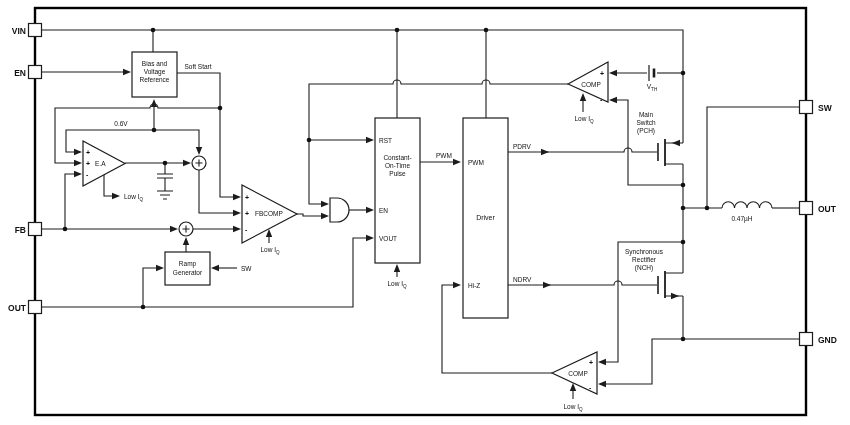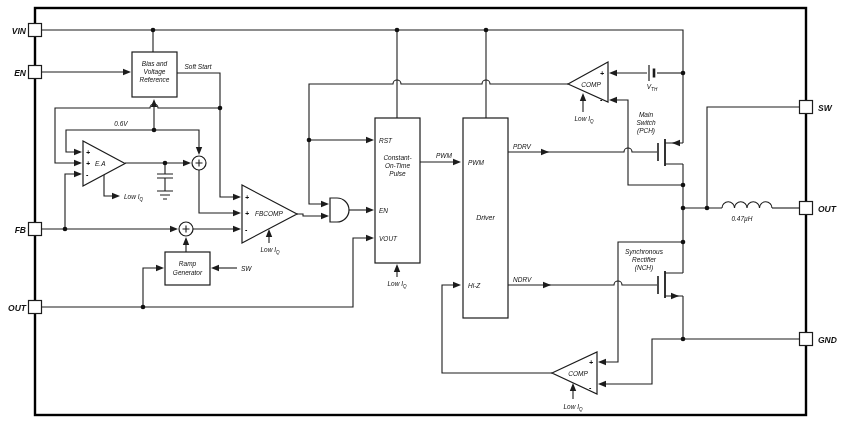--- a/index.html
+++ b/index.html
@@ -1,16 +1,16 @@
 <!DOCTYPE html>
 <html><head>
 <meta charset="utf-8">
 <style>
   html,body{margin:0;padding:0;background:#fff;}
-  #stage{position:relative;width:850px;height:425px;background:#fff;overflow:hidden;font-style:italic;}
+  #stage{position:relative;width:850px;height:425px;background:#fff;overflow:hidden;}
   svg{position:absolute;left:0;top:0;}
   .w{stroke:#1c1c1c;stroke-width:1.1;fill:none;stroke-linejoin:miter;stroke-linecap:butt;}
   .thick{stroke:#000;stroke-width:2.4;fill:none;}
   .blk{fill:#ffffff;stroke:#1c1c1c;stroke-width:1.2;}
   .tri{fill:#ffffff;stroke:#1c1c1c;stroke-width:1.2;}
   .dot{fill:#111;}
   .ah{fill:#1c1c1c;stroke:none;}
   .t{font-family:"Liberation Sans",sans-serif;font-size:6.5px;fill:#111;}
   .t7{font-family:"Liberation Sans",sans-serif;font-size:7px;fill:#111;}
   .sub{font-size:4.6px;}

